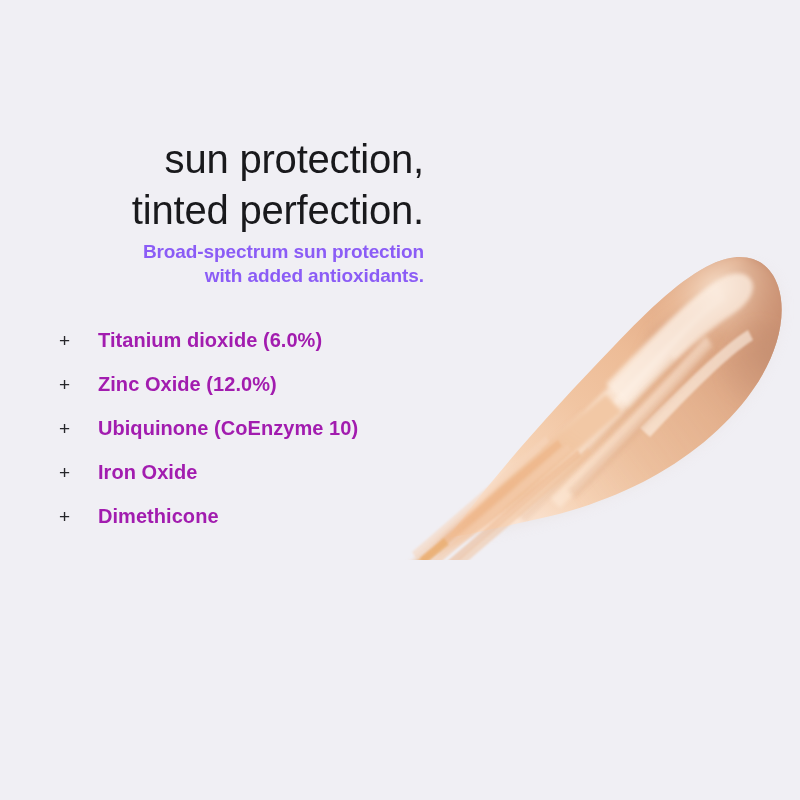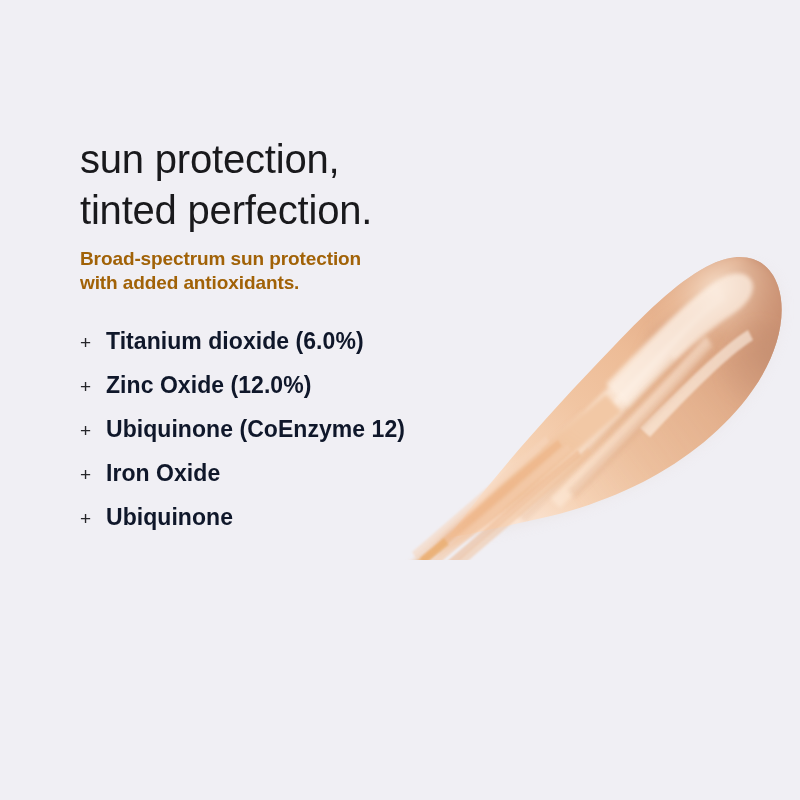--- a/index.html
+++ b/index.html
@@ -17,43 +17,44 @@
   .canvas {
     position: relative;
     width: 800px;
     height: 800px;
     background: #f0eff4;
   }
 
   
   .text-col {
     position: absolute;
-    left: 80px;
+    left: 44px;
     top: 134px;
     width: 380px;
+    text-align: right;
   }
 
   .headline {
     font-family: "Liberation Sans", sans-serif;
     font-size: 40px;
     font-weight: 300;
     line-height: 51px;
     letter-spacing: -0.2px;
     color: #19191c;
     margin: 0;
     white-space: pre-line;
   }
 
   .subhead {
     font-family: "Liberation Sans", sans-serif;
     font-size: 19px;
     font-weight: bold;
     line-height: 23.5px;
-    color: #a16207;
-    margin: 11px 0 0 0;
+    color: #8b5cf6;
+    margin: 4px 0 0 0;
     white-space: pre-line;
     letter-spacing: -0.1px;
   }
 
   .ingredients {
     list-style: none;
     margin: 0;
     padding: 0;
     position: absolute;
     left: 0px;
@@ -69,25 +70,26 @@
     font-family: "Liberation Sans", sans-serif;
     font-size: 19px;
     font-weight: 400;
     color: #26262a;
     width: 26px;
     flex: 0 0 26px;
     line-height: 1;
   }
   .ingredient-label {
     font-family: "Liberation Sans", sans-serif;
-    font-size: 23px;
+    font-size: 20px;
     font-weight: bold;
-    color: #0f172a;
+    color: #a21caf;
     letter-spacing: 0.05px;
     line-height: 1;
+    margin-left: 28px;
   }
 
   
   .swatch-wrap {
     position: absolute;
     left: 400px;
     top: 160px;
     width: 400px;
     height: 400px;
   }
@@ -117,31 +119,31 @@
         <span class="ingredient-label">Titanium dioxide (6.0%)</span>
       </li>
 
       <li class="ingredient-row">
         <span class="plus-mark">+</span>
         <span class="ingredient-label">Zinc Oxide (12.0%)</span>
       </li>
 
       <li class="ingredient-row">
         <span class="plus-mark">+</span>
-        <span class="ingredient-label">Ubiquinone (CoEnzyme 12)</span>
+        <span class="ingredient-label">Ubiquinone (CoEnzyme 10)</span>
       </li>
 
       <li class="ingredient-row">
         <span class="plus-mark">+</span>
         <span class="ingredient-label">Iron Oxide</span>
       </li>
 
       <li class="ingredient-row">
         <span class="plus-mark">+</span>
-        <span class="ingredient-label">Ubiquinone</span>
+        <span class="ingredient-label">Dimethicone</span>
       </li>
 
     </ul>
   </div>
 
   <div class="swatch-wrap">
     <svg class="swatch-svg" viewBox="0 0 400 400">
       <defs>
         <linearGradient id="gBody" x1="0.12" y1="0.88" x2="0.88" y2="0.10">
           <stop offset="0" stop-color="#fbe6d6"></stop>

